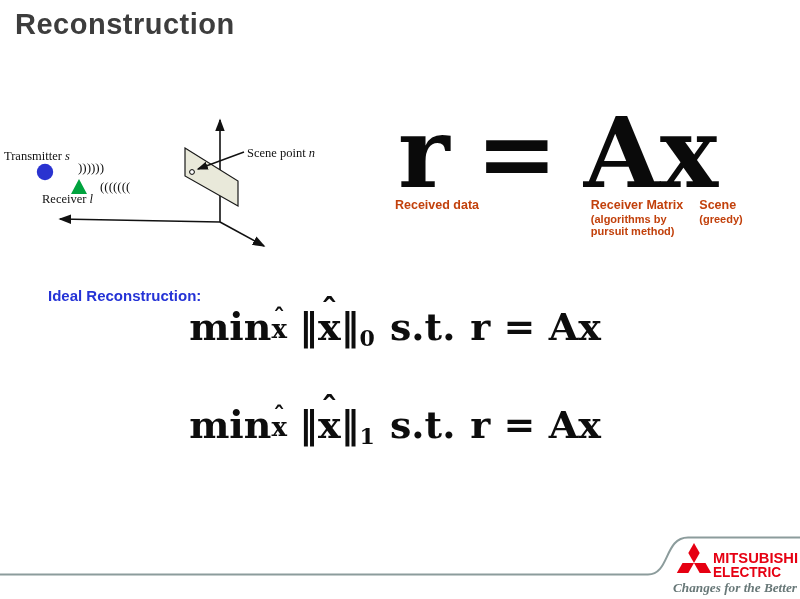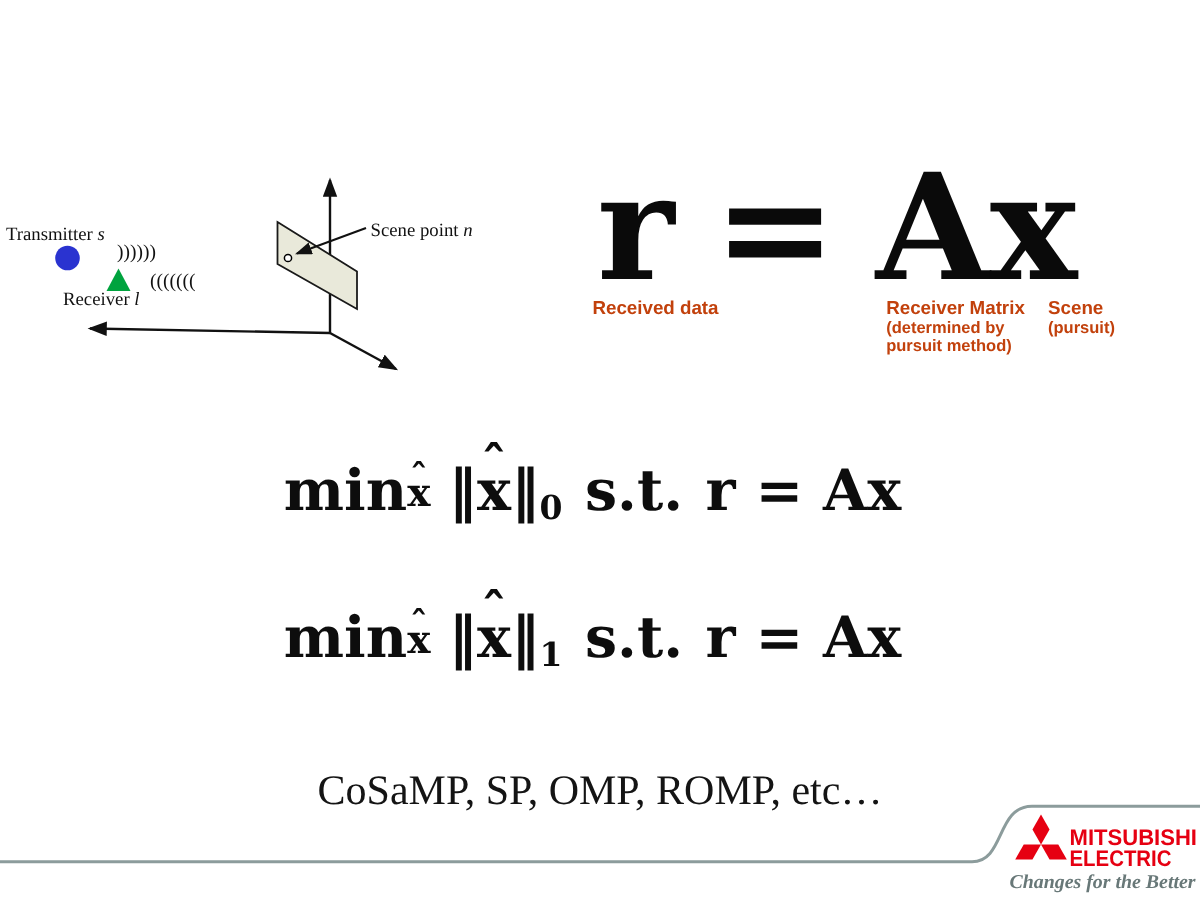--- a/index.html
+++ b/index.html
@@ -58,20 +58,21 @@
   .dia-var{font-style:italic;}
   .wave{font-family:"Liberation Serif",serif;font-size:13px;fill:#111;}
   .brand{font-family:"Liberation Sans",sans-serif;font-weight:bold;font-size:15px;}
   .tagline{font-family:"Liberation Serif",serif;font-style:italic;font-weight:bold;font-size:13px;fill:#687878;}
 </style>
 </head>
 <body>
 
 <div class="slide">
 
+  <h1 class="title">Reconstruction</h1>
 
   <svg style="position:absolute;left:0;top:95px" width="350" height="170" viewBox="0 95 350 170">
     <defs>
       <marker id="arrow" markerWidth="9" markerHeight="8" refX="7" refY="3" orient="auto">
         <path d="M0,0 L8,3 L0,6 z" fill="#111"></path>
       </marker>
     </defs>
 
     <g>
       <line x1="220" y1="222" x2="220" y2="120" stroke="#111" stroke-width="1.6" marker-end="url(#arrow)"></line>
@@ -97,29 +98,30 @@
     <span class="glyph">r</span>
     <span class="glyph eq-sign">=</span>
     <span class="glyph">A</span>
     <span class="glyph">x</span>
   </div>
 
   <div class="eq-label" style="left:437px;top:199px">Received data</div>
 
   <div class="eq-label-block" style="left:637px;top:199px">
     <div class="main">Receiver Matrix</div>
-    <div class="note">(determined by</div>
+    <div class="note">(algorithms by</div>
     <div class="note">pursuit method)</div>
   </div>
 
   <div class="eq-label-block" style="left:721px;top:199px">
     <div class="main">Scene</div>
-    <div class="note">(pursuit)</div>
+    <div class="note">(greedy)</div>
   </div>
 
+  <h2 class="sec-heading" style="top:287px">Ideal Reconstruction:</h2>
 
   <div class="formula" style="left:395px;top:308px">
     <div class="minstack">
       <span class="minword">min</span>
       <span class="minsub"><span class="xhat"><span class="hat">ˆ</span><span>x</span></span></span>
     </div>
     <div class="expr">
       <span>‖</span><span class="xhat"><span class="hat">ˆ</span><span>x</span></span><span>‖</span><span class="fsub">0</span><span class="fst">s.t.</span><span>r = Ax</span>
     </div>
   </div>
@@ -129,21 +131,20 @@
     <div class="minstack">
       <span class="minword">min</span>
       <span class="minsub"><span class="xhat"><span class="hat">ˆ</span><span>x</span></span></span>
     </div>
     <div class="expr">
       <span>‖</span><span class="xhat"><span class="hat">ˆ</span><span>x</span></span><span>‖</span><span class="fsub">1</span><span class="fst">s.t.</span><span>r = Ax</span>
     </div>
   </div>
 
 
-  <div class="body-line" style="left:400px;top:512px">CoSaMP, SP, OMP, ROMP, etc…</div>
 
   <svg style="position:absolute;left:0;top:530px" width="800" height="69" viewBox="0 530 800 69">
     <path d="M0,574.5 H648 C670,574.5 664,537.5 688,537.5 H800" fill="none" stroke-width="2" stroke="#8c9c9c"></path>
     <g>
       <polygon points="694,563 688.3,553 694,543 699.7,553" fill="#e60012"></polygon>
       <polygon points="694,563 682.5,563 676.8,573 688.3,573" fill="#e60012"></polygon>
       <polygon points="694,563 705.5,563 711.2,573 699.7,573" fill="#e60012"></polygon>
     </g>
     <text class="brand" x="713" y="563" textLength="85" lengthAdjust="spacingAndGlyphs" fill="#e60012">MITSUBISHI</text>
     <text class="brand" x="713" y="577" textLength="68" lengthAdjust="spacingAndGlyphs" fill="#e60012">ELECTRIC</text>

